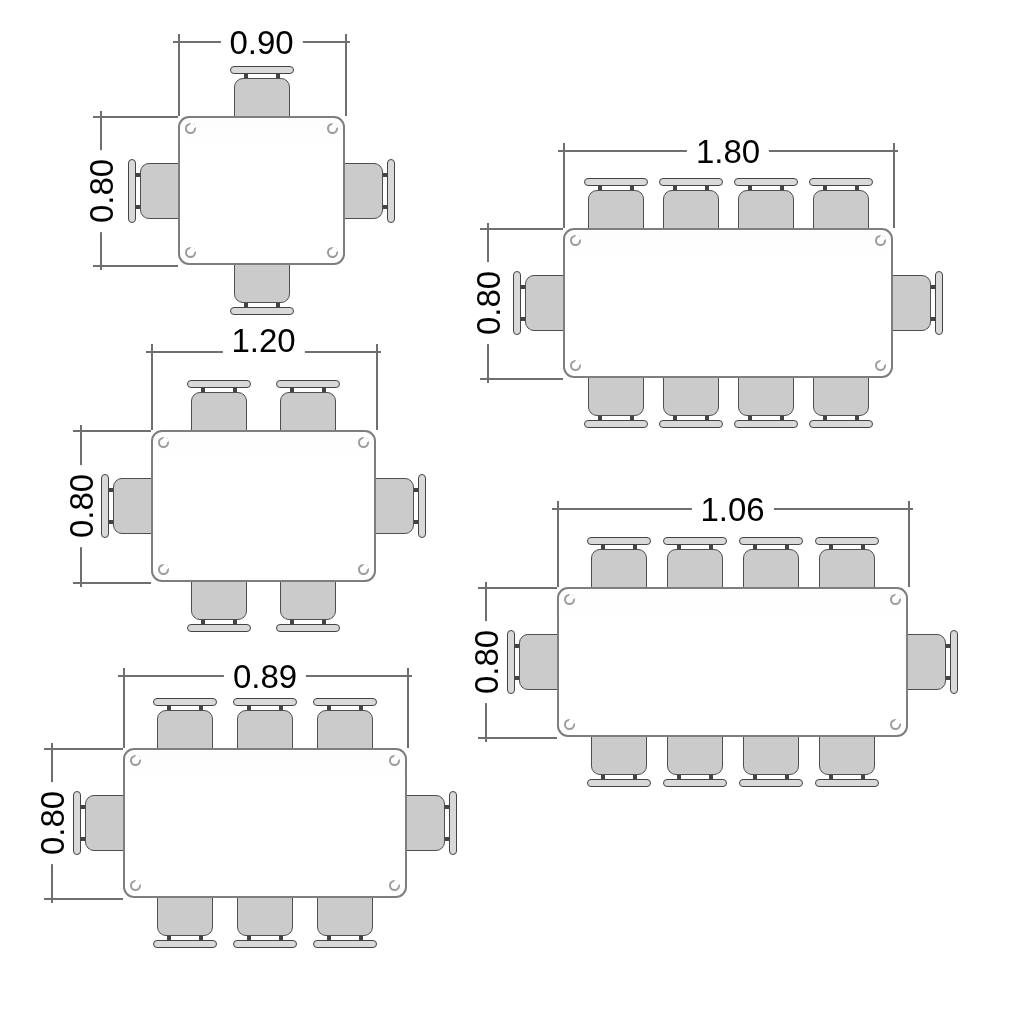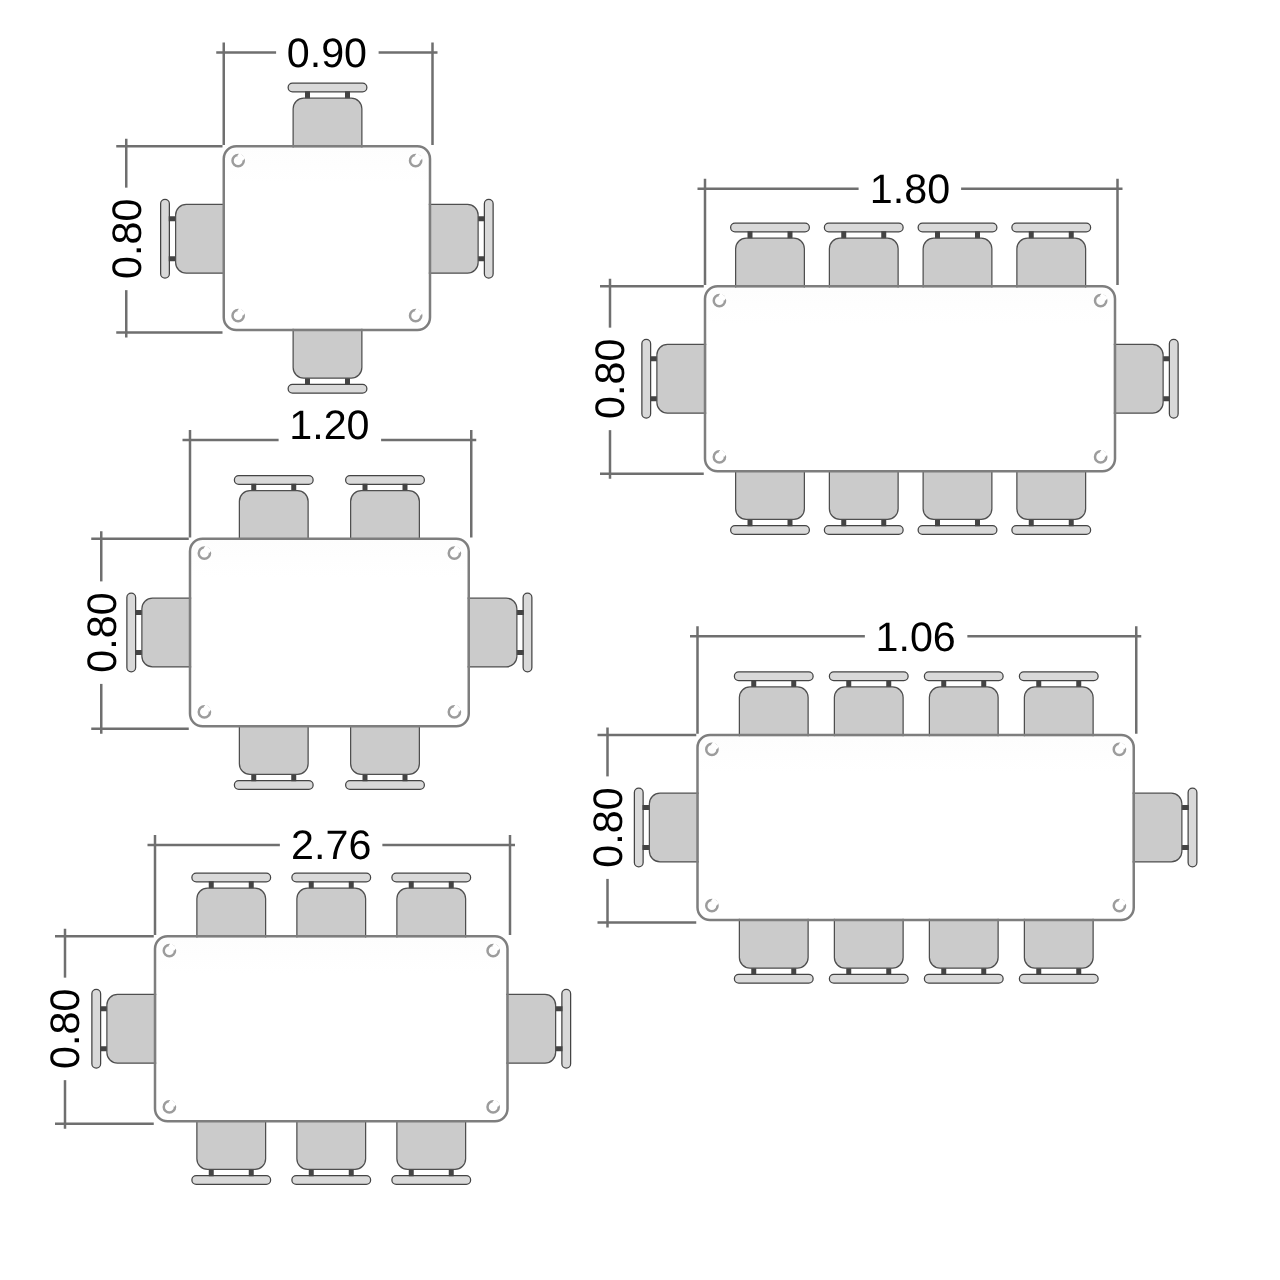--- a/index.html
+++ b/index.html
@@ -200,21 +200,21 @@
       </div>
       <div class="table-surface" style="left: 123px; top: 748px; width: 284px; height: 150px;">
         <div class="screw tl"></div>
         <div class="screw tr"></div>
         <div class="screw bl"></div>
         <div class="screw br"></div>
       </div>
       <div class="dline h" style="left: 118px; top: 675px; width: 294px;"></div>
       <div class="dline v" style="left: 123px; top: 668px; height: 80px;"></div>
       <div class="dline v" style="left: 407px; top: 668px; height: 80px;"></div>
-      <div class="dim-label" style="left: 265px; top: 676px;">2.76</div>
+      <div class="dim-label" style="left: 265px; top: 676px;">0.89</div>
       <div class="dline v" style="left: 51px; top: 743px; height: 160px;"></div>
       <div class="dline h" style="left: 44px; top: 748px; width: 79px;"></div>
       <div class="dline h" style="left: 44px; top: 898px; width: 79px;"></div>
       <div class="dim-label vert" style="left: 52px; top: 823px;">0.80</div>
     </div>
     <div class="table-group">
       <div class="chair" style="left: 583.5px; top: 178px;">
         <div class="backrest"></div>
         <div class="post p1"></div>
         <div class="post p2"></div>

